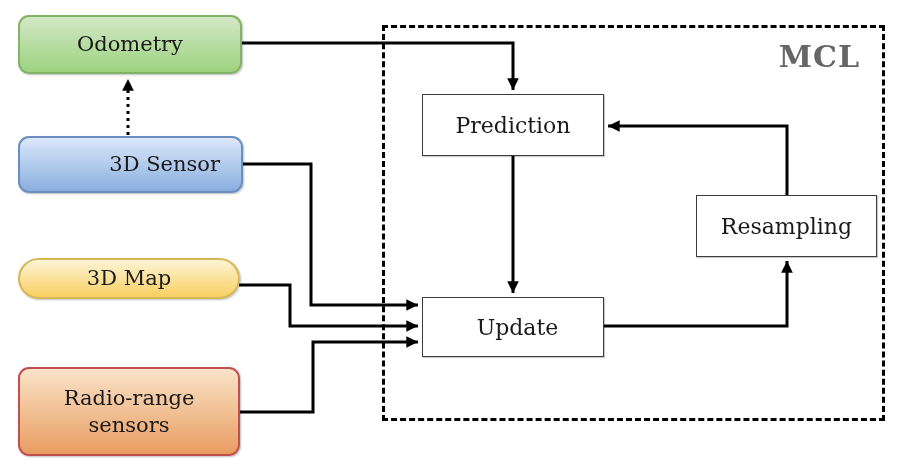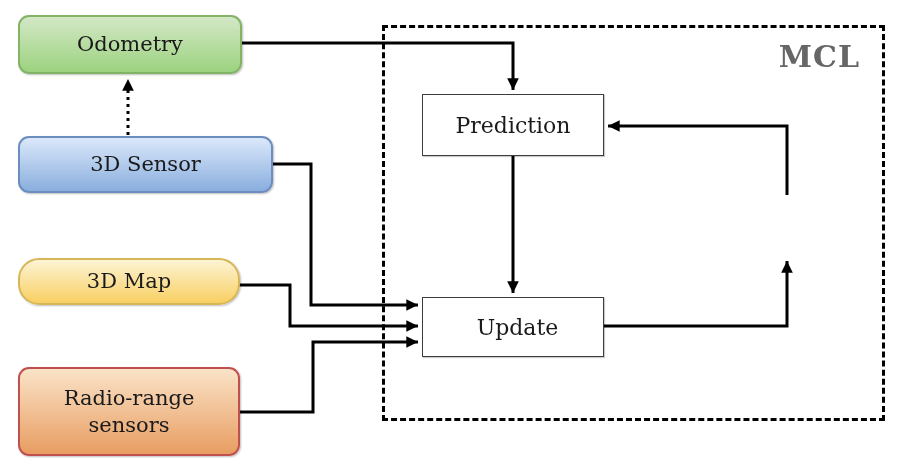--- a/index.html
+++ b/index.html
@@ -38,26 +38,27 @@
     line-height: 1.25;
     box-shadow: 1px 1px 2px rgba(0,0,0,0.25);
     padding: 0 21px;
   }
   .node-odometry {
     left: 18px; top: 15px; width: 224px; height: 59px;
     border-color: var(--green-border);
     background: linear-gradient(to bottom, var(--green-top), var(--green-bottom));
   }
   .node-sensor3d {
-    left: 18px; top: 136px; width: 255px; height: 57px;
+    left: 18px; top: 136px; width: 225px; height: 57px;
     border-color: var(--blue-border);
     background: linear-gradient(to bottom, var(--blue-top), var(--blue-bottom));
+    justify-content: flex-end;
   }
   .node-map3d {
-    left: 18px; top: 258px; width: 222px; height: 47px;
+    left: 18px; top: 258px; width: 222px; height: 41px;
     border-color: var(--yellow-border);
     background: linear-gradient(to bottom, var(--yellow-top), var(--yellow-bottom));
     border-radius: 21px;
   }
   .node-radio {
     left: 18px; top: 367px; width: 222px; height: 89px;
     border-color: var(--orange-border);
     background: linear-gradient(to bottom, var(--orange-top), var(--orange-bottom));
   }
   .node-process {
@@ -130,14 +131,17 @@
   </div>
 
   <div class="node node-rounded node-radio">
     <span>Radio-range sensors</span>
   </div>
 
   <div class="node node-process node-update">
     <span>Update</span>
   </div>
 
+  <div class="node node-process node-resampling">
+    <span>Resampling</span>
+  </div>
 
 </div>
 
 </body></html>

